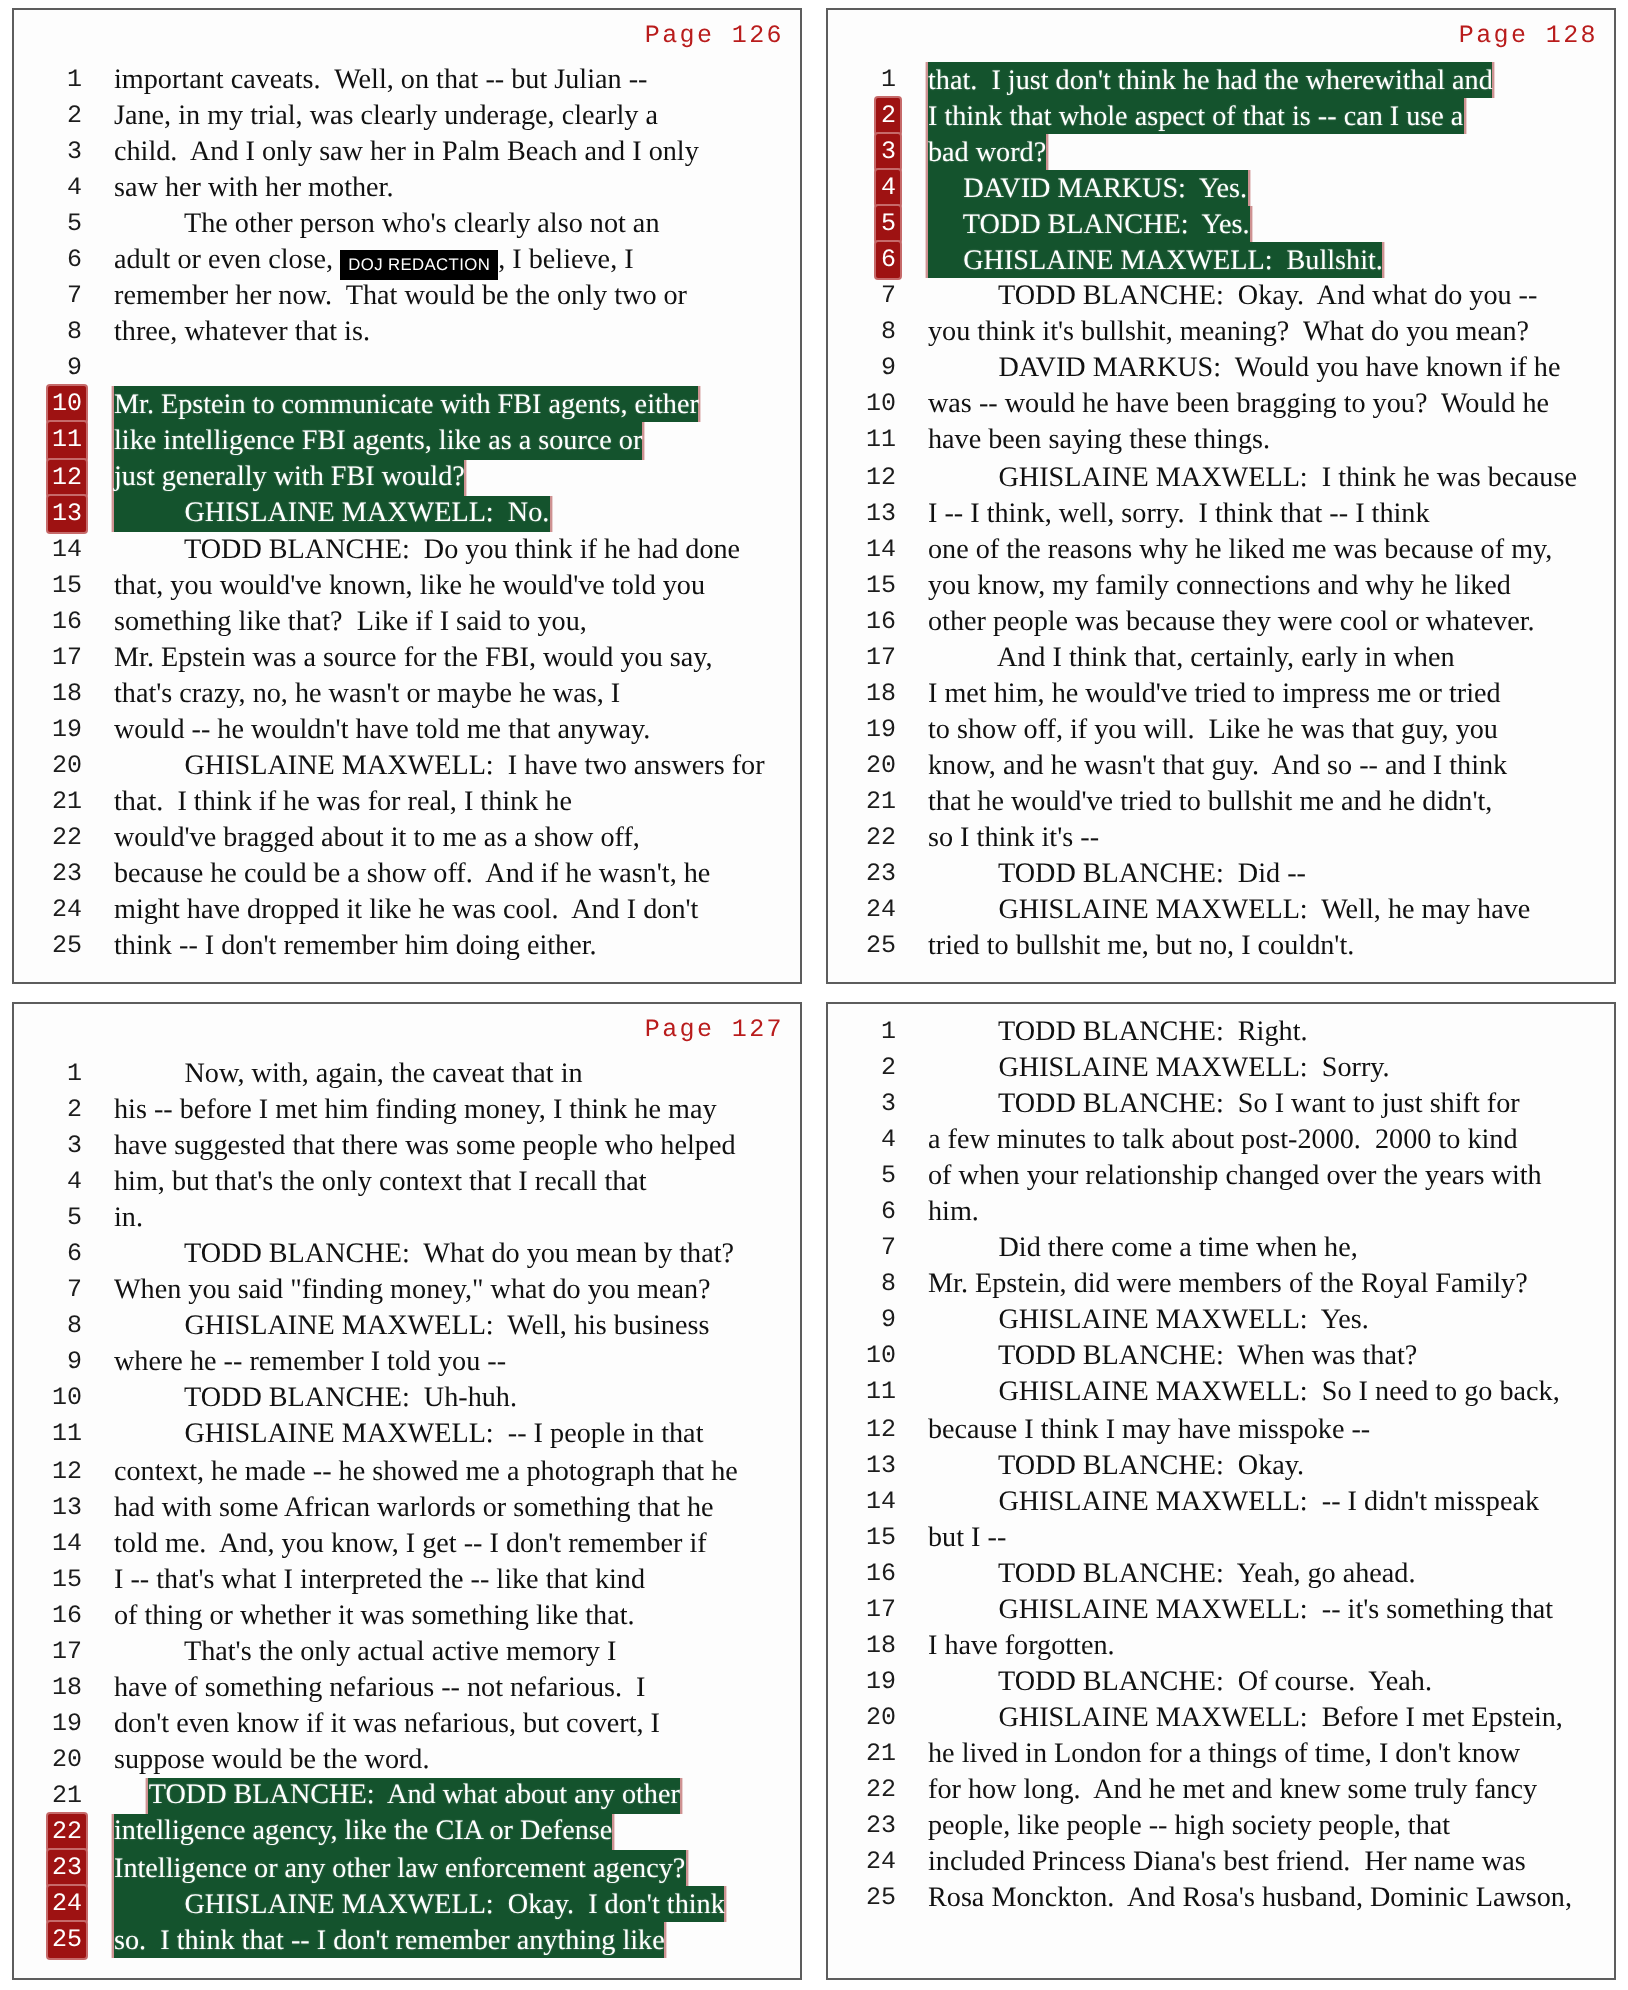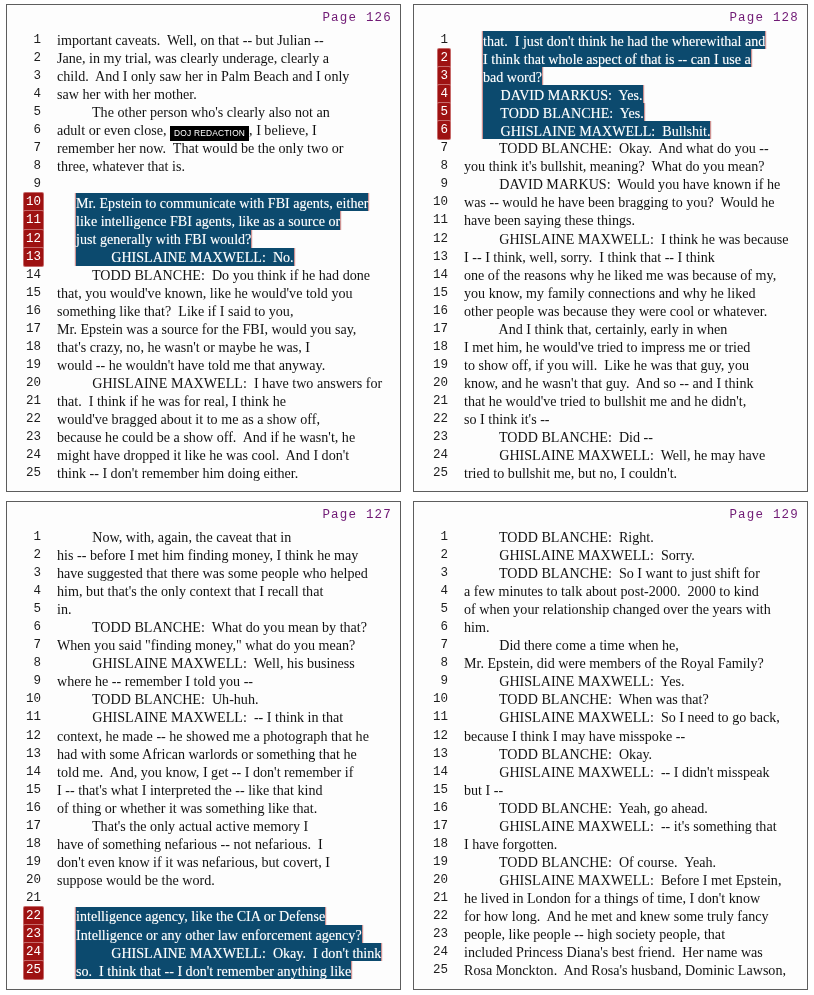--- a/index.html
+++ b/index.html
@@ -34,21 +34,21 @@
     background: #fdfdfd;
     position: relative;
     padding: 4px 4px 2px 4px;
     overflow: hidden;
   }
   .page-header {
     text-align: right;
     font-family: "Liberation Mono", "DejaVu Sans Mono", monospace;
     font-size: 12.5px;
     letter-spacing: 1.2px;
-    color: #701a75;
+    color: #b91c1c;
     padding-right: 4px;
     height: 21px;
     line-height: 19px;
     white-space: pre;
   }
   .lines {
     display: block;
     padding-top: 1px;
   }
   .line {
@@ -85,26 +85,25 @@
     color: #111111;
     line-height: 18.05px;
     padding-left: 14px;
     white-space: pre;
     overflow: hidden;
   }
   .ltext .seg {
     display: inline;
   }
   .ltext .hl {
-    background: #0c4a6e;
+    background: #14532d;
     color: #ffffff;
     padding: 1.5px 0 1.5px 0;
     box-shadow: 0 0 0 1.2px rgba(190,110,110,0.75);
     text-shadow: 0 0 1px rgba(255,255,255,0.35);
-    margin-left: 19px;
   }
   .redaction {
     display: inline-block;
     background: #000000;
     color: #ffffff;
     font-family: "Liberation Sans", "DejaVu Sans", sans-serif;
     font-weight: normal;
     font-size: 8.4px;
     letter-spacing: 0.2px;
     line-height: 13px;
@@ -189,41 +188,40 @@
           <div class="line"><div class="lnum"><span class="nbox">1</span></div><div class="ltext"><span class="seg">          Now, with, again, the caveat that in</span></div></div>
           <div class="line"><div class="lnum"><span class="nbox">2</span></div><div class="ltext"><span class="seg">his -- before I met him finding money, I think he may</span></div></div>
           <div class="line"><div class="lnum"><span class="nbox">3</span></div><div class="ltext"><span class="seg">have suggested that there was some people who helped</span></div></div>
           <div class="line"><div class="lnum"><span class="nbox">4</span></div><div class="ltext"><span class="seg">him, but that's the only context that I recall that</span></div></div>
           <div class="line"><div class="lnum"><span class="nbox">5</span></div><div class="ltext"><span class="seg">in.</span></div></div>
           <div class="line"><div class="lnum"><span class="nbox">6</span></div><div class="ltext"><span class="seg">          TODD BLANCHE:  What do you mean by that?</span></div></div>
           <div class="line"><div class="lnum"><span class="nbox">7</span></div><div class="ltext"><span class="seg">When you said "finding money," what do you mean?</span></div></div>
           <div class="line"><div class="lnum"><span class="nbox">8</span></div><div class="ltext"><span class="seg">          GHISLAINE MAXWELL:  Well, his business</span></div></div>
           <div class="line"><div class="lnum"><span class="nbox">9</span></div><div class="ltext"><span class="seg">where he -- remember I told you --</span></div></div>
           <div class="line"><div class="lnum"><span class="nbox">10</span></div><div class="ltext"><span class="seg">          TODD BLANCHE:  Uh-huh.</span></div></div>
-          <div class="line"><div class="lnum"><span class="nbox">11</span></div><div class="ltext"><span class="seg">          GHISLAINE MAXWELL:  -- I think in that</span></div></div>
+          <div class="line"><div class="lnum"><span class="nbox">11</span></div><div class="ltext"><span class="seg">          GHISLAINE MAXWELL:  -- I people in that</span></div></div>
           <div class="line"><div class="lnum"><span class="nbox">12</span></div><div class="ltext"><span class="seg">context, he made -- he showed me a photograph that he</span></div></div>
           <div class="line"><div class="lnum"><span class="nbox">13</span></div><div class="ltext"><span class="seg">had with some African warlords or something that he</span></div></div>
           <div class="line"><div class="lnum"><span class="nbox">14</span></div><div class="ltext"><span class="seg">told me.  And, you know, I get -- I don't remember if</span></div></div>
           <div class="line"><div class="lnum"><span class="nbox">15</span></div><div class="ltext"><span class="seg">I -- that's what I interpreted the -- like that kind</span></div></div>
           <div class="line"><div class="lnum"><span class="nbox">16</span></div><div class="ltext"><span class="seg">of thing or whether it was something like that.</span></div></div>
           <div class="line"><div class="lnum"><span class="nbox">17</span></div><div class="ltext"><span class="seg">          That's the only actual active memory I</span></div></div>
           <div class="line"><div class="lnum"><span class="nbox">18</span></div><div class="ltext"><span class="seg">have of something nefarious -- not nefarious.  I</span></div></div>
           <div class="line"><div class="lnum"><span class="nbox">19</span></div><div class="ltext"><span class="seg">don't even know if it was nefarious, but covert, I</span></div></div>
           <div class="line"><div class="lnum"><span class="nbox">20</span></div><div class="ltext"><span class="seg">suppose would be the word.</span></div></div>
-          <div class="line"><div class="lnum"><span class="nbox">21</span></div><div class="ltext"><span class="seg">     </span></div></div>
+          <div class="line"><div class="lnum"><span class="nbox">21</span></div><div class="ltext"><span class="seg">     </span><span class="seg hl">TODD BLANCHE:  And what about any other</span></div></div>
           <div class="line hl-num"><div class="lnum"><span class="nbox">22</span></div><div class="ltext"><span class="seg hl">intelligence agency, like the CIA or Defense</span></div></div>
           <div class="line hl-num"><div class="lnum"><span class="nbox">23</span></div><div class="ltext"><span class="seg hl">Intelligence or any other law enforcement agency?</span></div></div>
           <div class="line hl-num"><div class="lnum"><span class="nbox">24</span></div><div class="ltext"><span class="seg hl">          GHISLAINE MAXWELL:  Okay.  I don't think</span></div></div>
           <div class="line hl-num"><div class="lnum"><span class="nbox">25</span></div><div class="ltext"><span class="seg hl">so.  I think that -- I don't remember anything like</span></div></div>
         </div>
     </div>
   </div>
   <div class="quad">
     <div class="page">
-      <div class="page-header">Page 129</div>
       <div class="lines">
           <div class="line"><div class="lnum"><span class="nbox">1</span></div><div class="ltext"><span class="seg">          TODD BLANCHE:  Right.</span></div></div>
           <div class="line"><div class="lnum"><span class="nbox">2</span></div><div class="ltext"><span class="seg">          GHISLAINE MAXWELL:  Sorry.</span></div></div>
           <div class="line"><div class="lnum"><span class="nbox">3</span></div><div class="ltext"><span class="seg">          TODD BLANCHE:  So I want to just shift for</span></div></div>
           <div class="line"><div class="lnum"><span class="nbox">4</span></div><div class="ltext"><span class="seg">a few minutes to talk about post-2000.  2000 to kind</span></div></div>
           <div class="line"><div class="lnum"><span class="nbox">5</span></div><div class="ltext"><span class="seg">of when your relationship changed over the years with</span></div></div>
           <div class="line"><div class="lnum"><span class="nbox">6</span></div><div class="ltext"><span class="seg">him.</span></div></div>
           <div class="line"><div class="lnum"><span class="nbox">7</span></div><div class="ltext"><span class="seg">          Did there come a time when he,</span></div></div>
           <div class="line"><div class="lnum"><span class="nbox">8</span></div><div class="ltext"><span class="seg">Mr. Epstein, did were members of the Royal Family?</span></div></div>
           <div class="line"><div class="lnum"><span class="nbox">9</span></div><div class="ltext"><span class="seg">          GHISLAINE MAXWELL:  Yes.</span></div></div>

